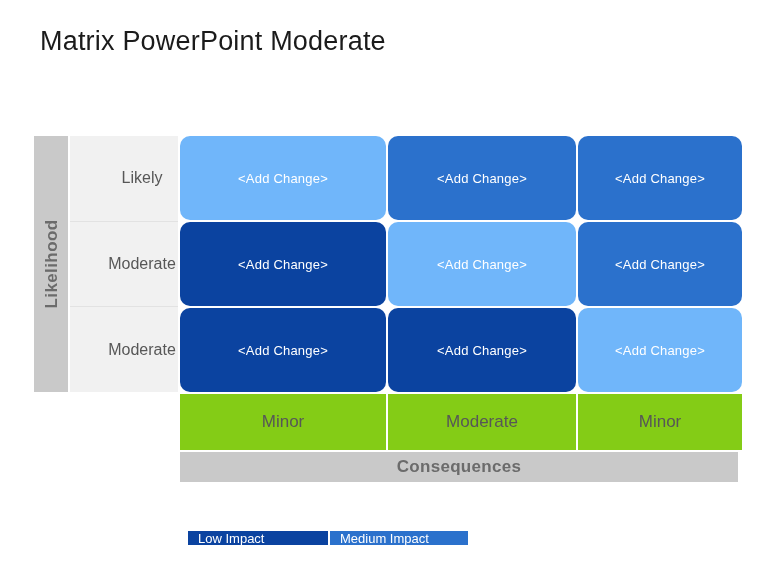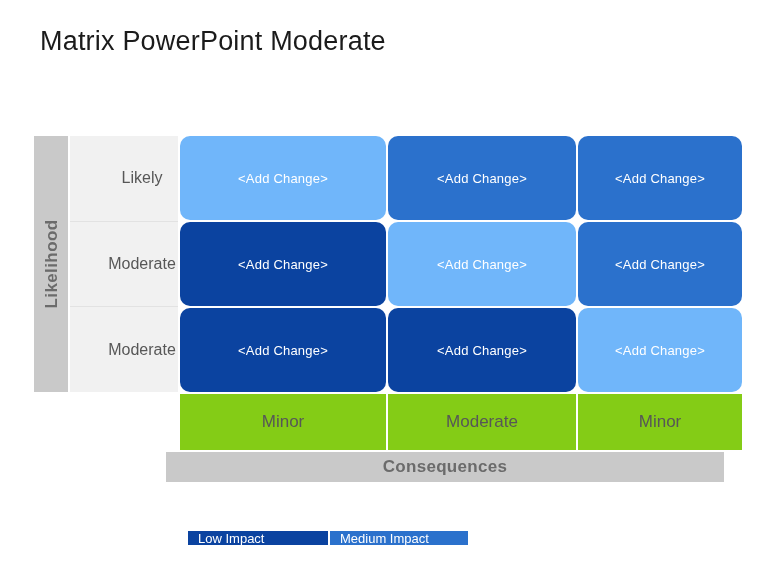--- a/index.html
+++ b/index.html
@@ -122,21 +122,21 @@
     display: flex;
     align-items: center;
     justify-content: center;
     font-size: 17px;
     color: #575757;
   }
 
   
   .axis-x {
     position: absolute;
-    left: 132px;
+    left: 146px;
     top: 316px;
     width: 558px;
     height: 30px;
     background: #c9c9c9;
     display: flex;
     align-items: center;
     justify-content: center;
   }
   .axis-x-label {
     font-size: 17px;

